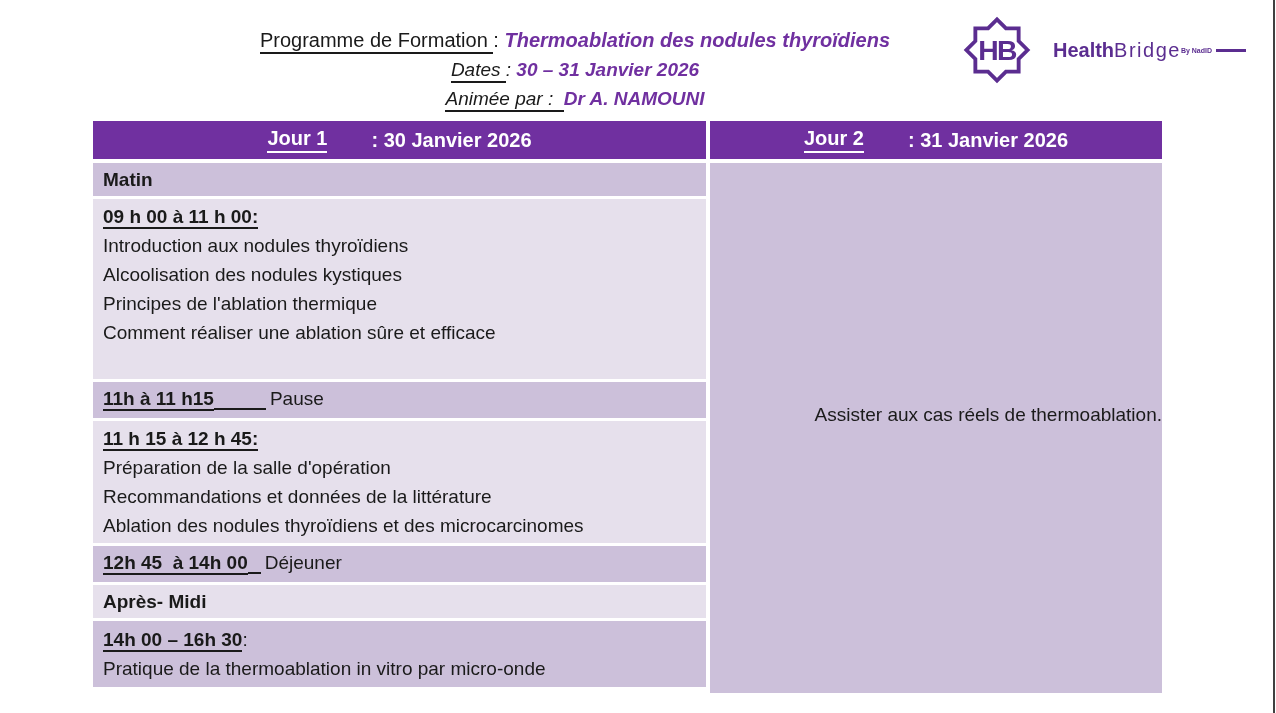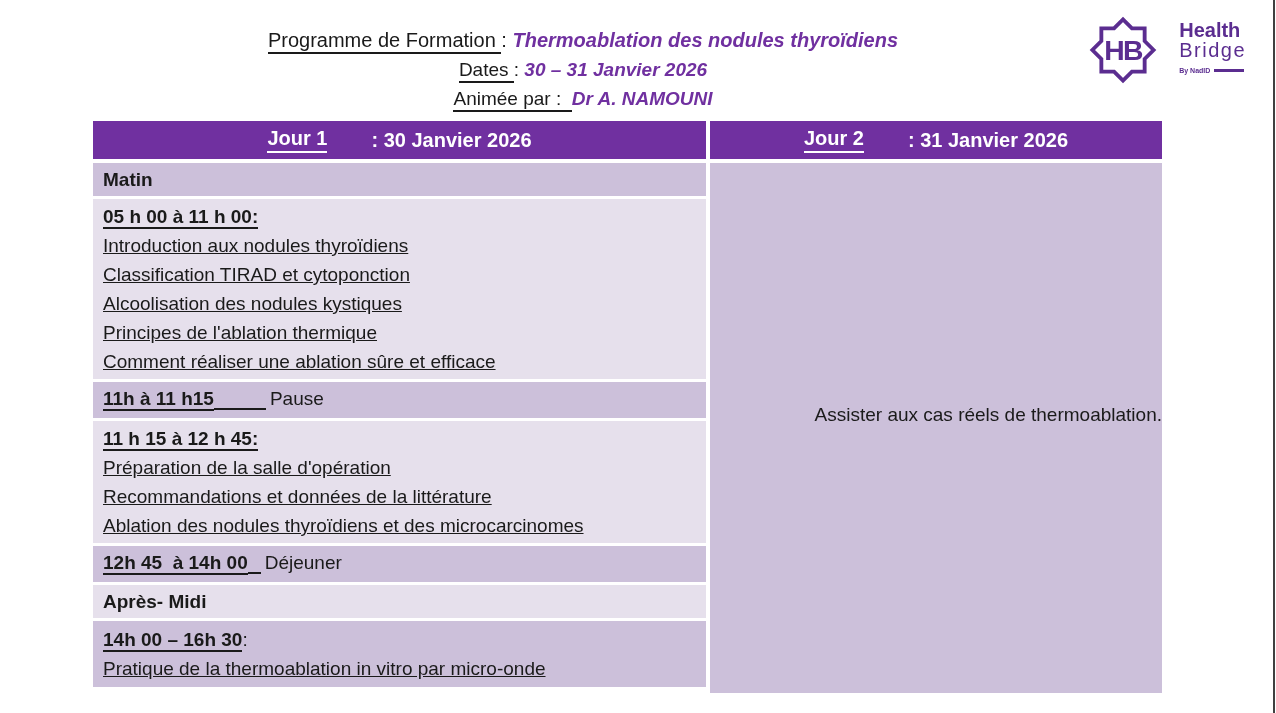--- a/index.html
+++ b/index.html
@@ -3,31 +3,31 @@
 <meta charset="utf-8">
 <style>
   html,body{margin:0;padding:0;background:#fff;}
   .page{
     position:relative;width:1276px;height:713px;background:#ffffff;overflow:hidden;
     font-family:"Liberation Sans", sans-serif;color:var(--text-dark,#1a1a1a);
   }
   .edge-line{position:absolute;top:0;right:1px;width:2px;height:713px;background:var(--border-dark,#404040);}
 
   
-  .titles{position:absolute;top:26px;left:0;width:1150px;text-align:center;padding-left:8px;}
+  .titles{position:absolute;top:26px;left:0;width:1150px;text-align:center;}
   .t-line{line-height:29px;font-size:19px;}
   .t-line.first{font-size:20px;}
   .pre{white-space:pre-wrap;}
   .u{border-bottom:2px solid #1a1a1a;padding-bottom:1px;}
-  .i{text-align:right;}
+  .i{font-style:italic;text-align:right;}
   .bi{font-style:italic;font-weight:bold;color:var(--accent-purple,#7030A0);}
 
   
   .logo{position:absolute;top:16px;right:30px;display:flex;align-items:center;gap:22px;}
-  .logo-text{display:flex;flex-direction:column;line-height:20px;color:var(--logo-purple,#5B2D90);}
+  .logo-text{display:flex;flex-direction:row;line-height:20px;color:var(--logo-purple,#5B2D90);}
   .logo-health{font-size:20px;font-weight:bold;}
   .logo-bridge{font-size:20px;font-weight:400;letter-spacing:1.5px;}
   .logo-byline{display:flex;align-items:center;gap:4px;font-size:7px;font-weight:bold;margin-top:1px;}
   .byline-bar{display:inline-block;width:30px;height:3px;background:var(--logo-purple,#5B2D90);}
 
   
   .table{position:absolute;top:121px;left:93px;width:1069px;display:flex;gap:4px;}
   .col-left{width:613px;}
   .col-right{width:452px;}
   .hdr{
@@ -44,21 +44,21 @@
   .brk{height:36px;line-height:34px;white-space:pre-wrap;}
   .block{line-height:29px;padding-top:3px;padding-bottom:3px;}
   .h180{height:180px;}
   .h122{height:122px;}
   .h66{height:66px;padding-top:4px;}
   .time{font-weight:bold;border-bottom:2px solid #1a1a1a;white-space:pre-wrap;}
   .ext{display:inline-block;border-bottom:2px solid #1a1a1a;vertical-align:-5px;height:2px;}
   .ext-52{width:52px;}
   .ext-13{width:13px;}
   .brk-label{margin-left:4px;}
-  .item{white-space:pre-wrap;text-decoration:underline;}
+  .item{white-space:pre-wrap;}
   .day2-cell{
     box-sizing:border-box;height:530px;background:var(--row-dark,#CCC0DA);
     display:flex;align-items:center;justify-content:flex-end;
     font-size:19px;padding-bottom:26px;text-align:center;
   }
 </style>
 </head>
 <body>
 
 <div class="page">
@@ -90,23 +90,22 @@
       <div class="hdr">
           <span class="u-w">Jour 1</span>
           <span class="pre">: 30 Janvier 2026</span>
         </div>
 
       <div class="row sec dark">
           <span>Matin</span>
         </div>
 
       <div class="row block light h180">
-        <div><span class="time">05 h 00 à 11 h 00:</span></div>
+        <div><span class="time">09 h 00 à 11 h 00:</span></div>
         <div class="item">Introduction aux nodules thyroïdiens</div>
-        <div class="item">Classification TIRAD et cytoponction</div>
         <div class="item">Alcoolisation des nodules kystiques</div>
         <div class="item">Principes de l'ablation thermique</div>
         <div class="item">Comment réaliser une ablation sûre et efficace</div>
       </div>
 
       <div class="row brk dark"><span class="time">11h à 11 h15</span><span class="ext ext-52"></span><span class="brk-label">Pause</span></div>
 
       <div class="row block light h122">
         <div><span class="time">11 h 15 à 12 h 45:</span></div>
         <div class="item">Préparation de la salle d'opération</div>

